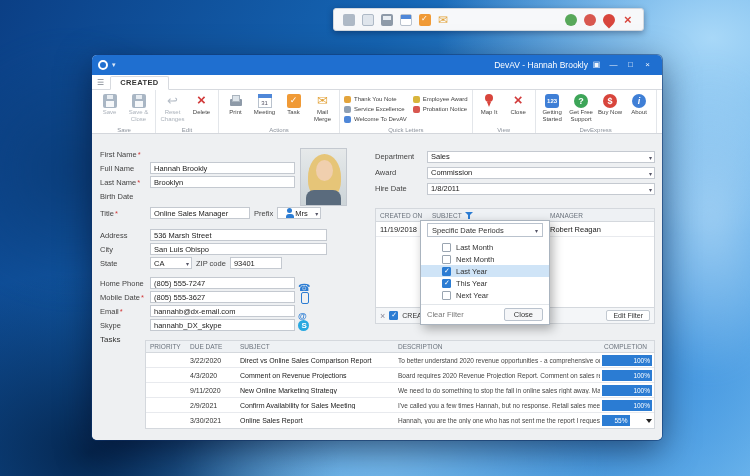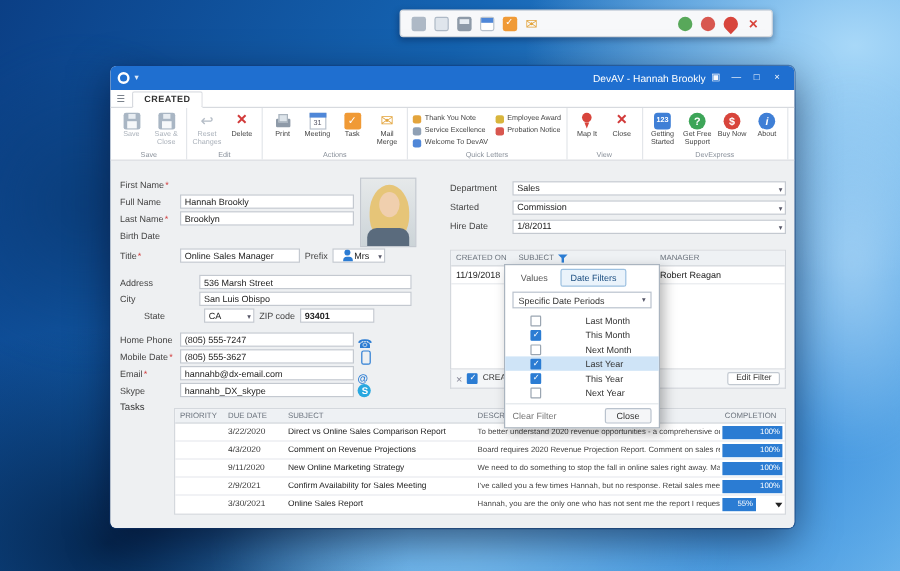--- a/index.html
+++ b/index.html
@@ -91,24 +91,24 @@
 
   
   .client{position:relative;flex:1;background:#eef0f2;}
   .frow{display:flex;align-items:center;height:12px;margin-bottom:2px;}
   .flab{font-size:7.5px;color:#444;width:50px;flex:0 0 auto;white-space:nowrap;}
   .req{color:#d23b3b;margin-left:1px;}
   .tin,.combo{background:#fff;border:1px solid #c4c9d0;height:12px;display:flex;align-items:center;
     font-size:7.5px;padding:0 3px;color:#222;white-space:nowrap;overflow:hidden;}
   .combo{position:relative;padding-right:10px;}
   .combo::after{content:"▾";position:absolute;right:2px;top:2px;font-size:6px;color:#556;}
-  .w145{width:145px;} .w195{width:177px;margin-left:16px;} .w100{width:100px;} .w62{width:62px;font-weight:bold;} .w42{width:42px;align-items:flex-end;} .w44{width:44px;}
+  .w145{width:145px;} .w195{width:177px;} .w100{width:100px;} .w62{width:52px;} .w42{width:42px;align-items:flex-end;} .w44{width:44px;}
   .sublab{font-size:7.5px;color:#444;margin:0 4px;white-space:nowrap;text-align:right;}
   .left-form{position:absolute;left:8px;top:14px;width:250px;}
-  .mb5{margin-bottom:5px;} .mb10{margin-bottom:10px;} .mb8{margin-bottom:8px;margin-left:20px;}
+  .mb5{margin-bottom:5px;} .mb10{margin-bottom:10px;} .mb8{margin-bottom:8px;}
   .fic{width:11px;height:12px;margin-left:3px;flex:0 0 auto;position:relative;}
   .fic-phone::before{content:"☎";color:#2b7cd3;font-size:10px;line-height:12px;}
   .fic-mobile::before{content:"";position:absolute;left:3px;top:1px;width:6px;height:10px;border:1px solid #2b7cd3;border-radius:2px;}
   .fic-at::before{content:"@";color:#2b7cd3;font-weight:bold;font-size:9px;line-height:12px;}
   .fic-skype{background:#28a8e0;border-radius:50%;width:11px;height:11px;margin-top:1px;}
   .fic-skype::before{content:"S";color:#fff;font-size:8px;font-weight:bold;position:absolute;left:3.5px;top:0.5px;}
   .fic-person{width:11px;}
   .fic-person::before{content:"";position:absolute;left:3px;top:1px;width:5px;height:5px;border-radius:50%;background:#2b7cd3;}
   .fic-person::after{content:"";position:absolute;left:1.5px;top:7px;width:8px;height:4px;border-radius:3px 3px 0 0;background:#2b7cd3;}
 
@@ -146,21 +146,21 @@
   
   .fpopup{position:absolute;left:328px;top:86px;width:130px;background:#fff;border:1px solid #aab4bf;
     box-shadow:3px 4px 10px rgba(0,0,0,.3);z-index:20;}
   .fp-tabs{display:flex;gap:3px;padding:3px 5px 2px;}
   .fp-tab{font-size:7.5px;color:#555;padding:2px 7px;border:1px solid transparent;border-radius:2px;}
   .fp-tab.active{background:#eaf3fb;border-color:#9cc0e0;color:#1a4d80;}
   .fp-combo{margin:2px 6px 3px;height:14px;border:1px solid #b9c2cd;display:flex;align-items:center;
     justify-content:space-between;padding:0 4px;font-size:7.5px;background:#fff;color:#333;}
   .fp-arrow{font-size:6px;color:#556;}
   .fp-list{padding:1px 0;}
-  .fp-item{display:flex;align-items:center;height:12px;padding:0 21px;font-size:7.5px;color:#333;gap:32px;}
+  .fp-item{display:flex;align-items:center;height:12px;padding:0 21px;font-size:7.5px;color:#333;}
   .fp-item.selected{background:#cfe4f7;}
   .fp-item .cb{margin-right:5px;}
   .fp-footer{display:flex;justify-content:space-between;align-items:center;padding:3px 6px;border-top:1px solid #e2e6ea;margin-top:2px;}
   .fp-clear{font-size:7.5px;color:#777;}
   .fp-close-btn{font-size:7.5px;border:1px solid #b9c2cd;background:#f5f6f8;padding:1px 9px;border-radius:2px;color:#333;font-family:inherit;}
 
   
   .tgrid{position:absolute;left:53px;top:206px;width:510px;background:#fff;border:1px solid #d4d8dd;}
   .tg-head,.tg-row{display:grid;grid-template-columns:40px 50px 158px 1fr 54px;align-items:center;}
   .tg-head{height:12px;background:#eef1f4;border-bottom:1px solid #d4d8dd;font-size:6.5px;color:#6a727c;}
@@ -398,21 +398,21 @@
       </div>
 
       <div class="right-col">
         <div class="frow2">
           <span class="flab2">Department</span>
           <div class="combo flex1">
               <span>Sales</span>
             </div>
         </div>
         <div class="frow2">
-          <span class="flab2">Started</span>
+          <span class="flab2">Award</span>
           <div class="combo flex1">
               <span>Commission</span>
             </div>
         </div>
         <div class="frow2">
           <span class="flab2">Hire Date</span>
           <div class="combo flex1">
               <span>1/8/2011</span>
             </div>
         </div>
@@ -440,36 +440,28 @@
       </div>
 
       <div class="filter-bar">
         <span class="fb-x">×</span>
         <span class="cb checked"></span>
         <span>CREATED ON</span>
         <button class="fb-edit">Edit Filter</button>
       </div>
 
       <div class="fpopup">
-        <div class="fp-tabs">
-          <span class="fp-tab">Values</span>
-          <span class="fp-tab active">Date Filters</span>
-        </div>
         <div class="fp-combo">
           <span>Specific Date Periods</span>
           <span class="fp-arrow">▾</span>
         </div>
         <div class="fp-list">
           <div class="fp-item">
             <span class="cb"></span>
             <span>Last Month</span>
-          </div>
-          <div class="fp-item">
-            <span class="cb checked"></span>
-            <span>This Month</span>
           </div>
           <div class="fp-item">
             <span class="cb"></span>
             <span>Next Month</span>
           </div>
           <div class="fp-item selected">
             <span class="cb checked"></span>
             <span>Last Year</span>
           </div>
           <div class="fp-item">

